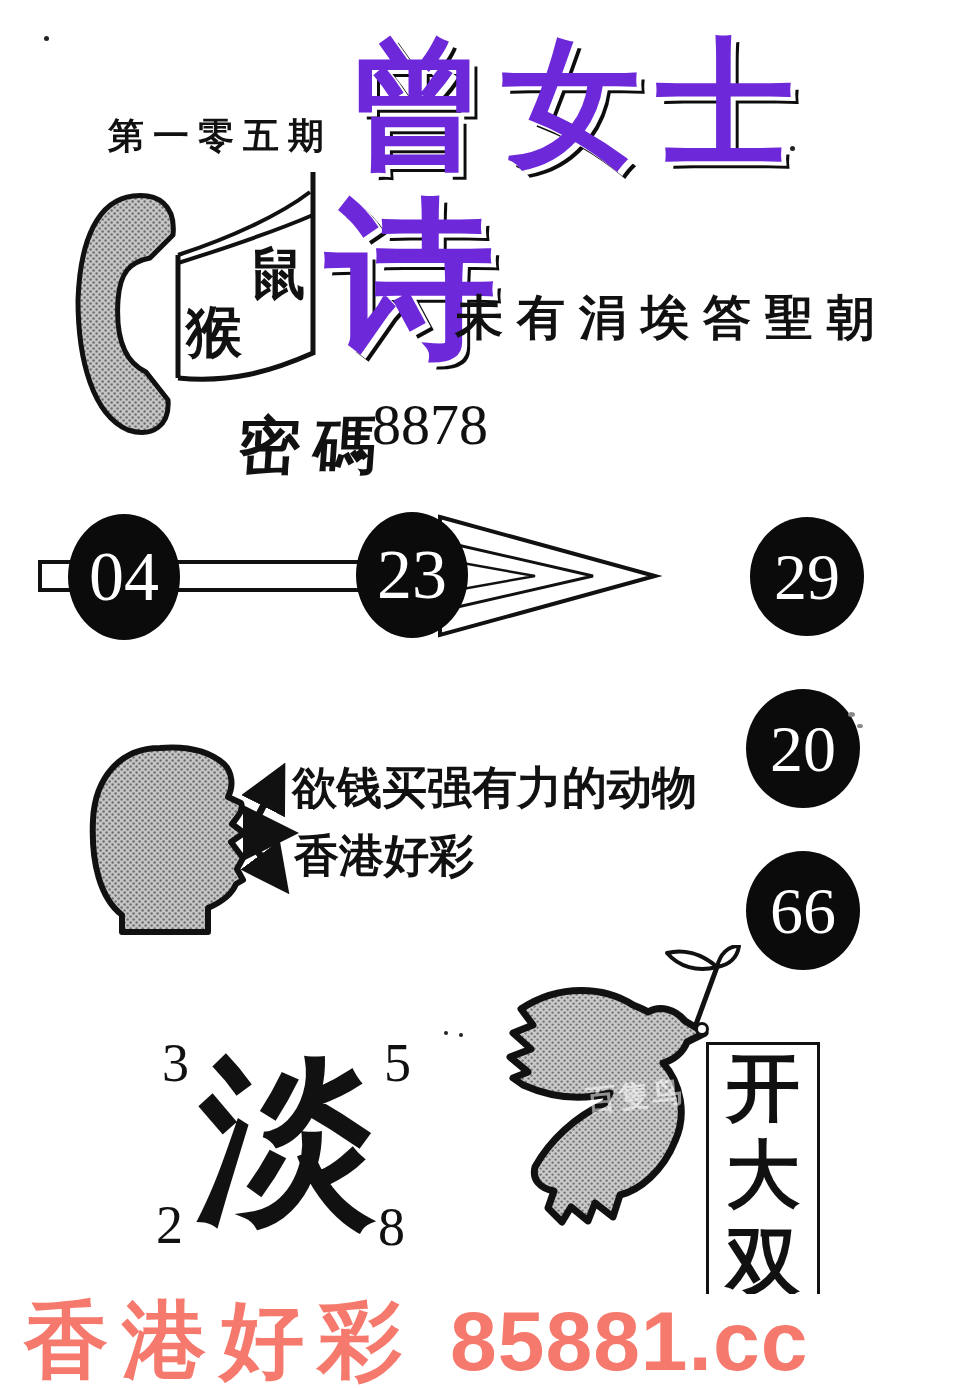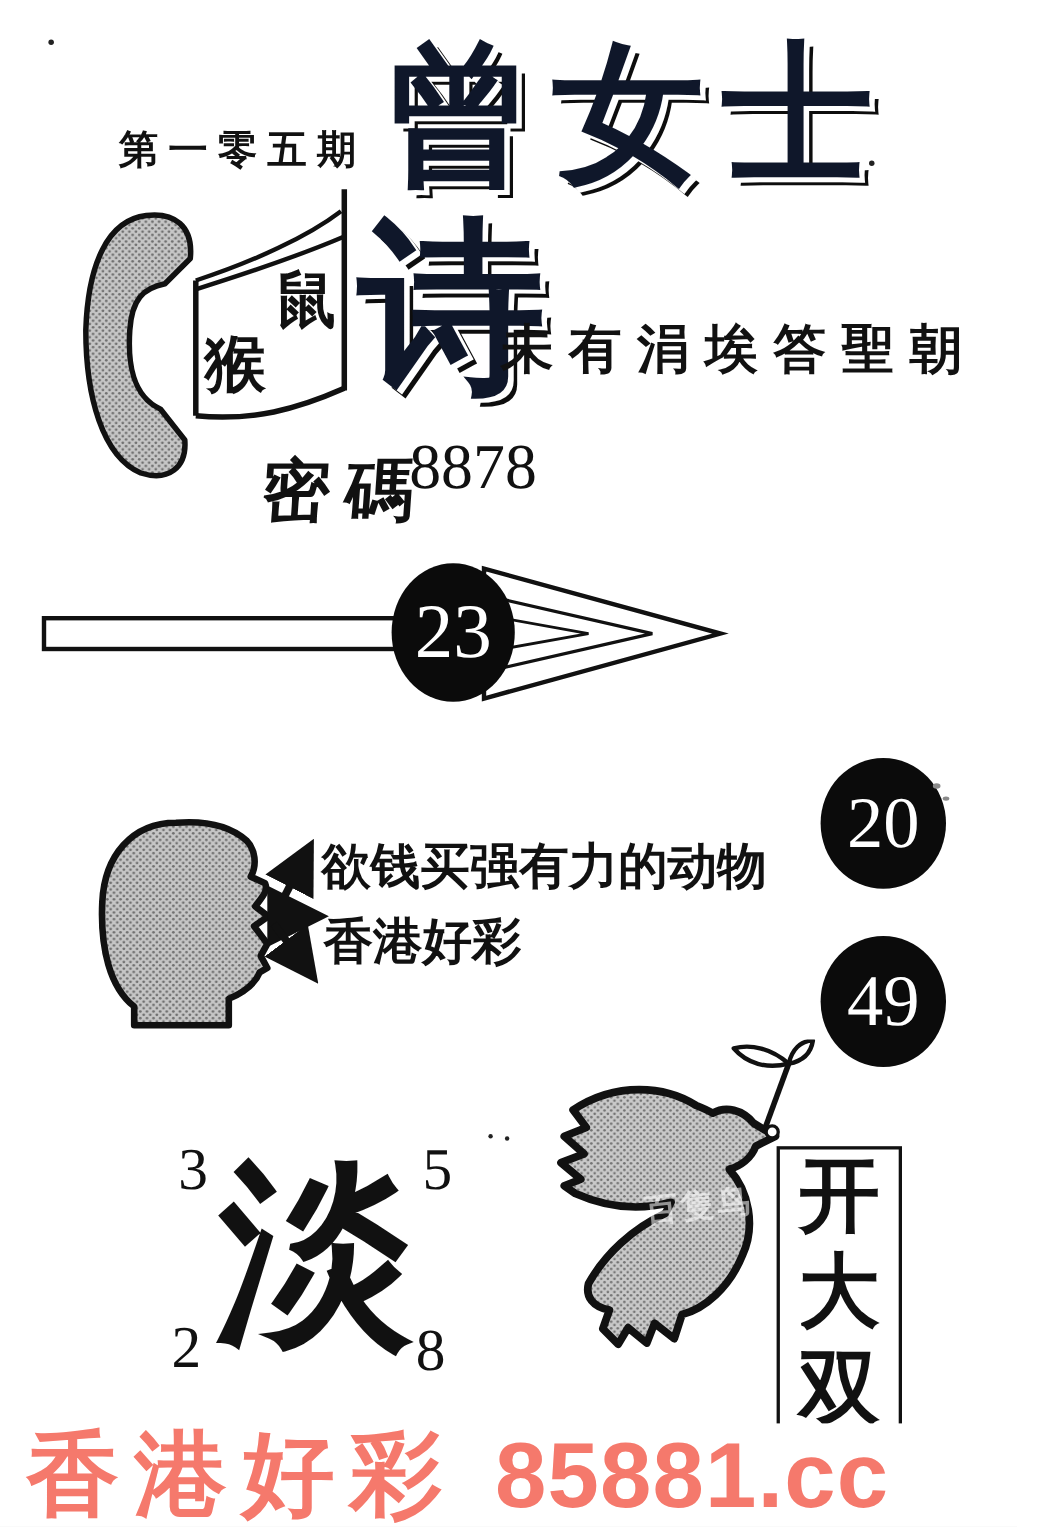--- a/index.html
+++ b/index.html
@@ -4,21 +4,21 @@
 <style>
   html,body{margin:0;padding:0;background:#e8e8e8;}
   #page{position:relative;width:961px;height:1388px;background:#ffffff;overflow:hidden;
         font-family:"Liberation Serif","DejaVu Serif",serif;color:#111;}
   .abs{position:absolute;}
   .serif{font-family:"Liberation Serif","DejaVu Serif",serif;}
   .sans{font-family:"Liberation Sans","DejaVu Sans",sans-serif;}
 
   .issue{left:108px;top:112px;font-size:36px;letter-spacing:9px;font-weight:bold;}
 
-  .big3d{font-weight:bold;color:#0f172a;
+  .big3d{font-weight:bold;color:#6d28d9;
          text-shadow:5px 4px 0 #ffffff, 8px 7px 0 #0d0d0d;}
   .title{left:348px;top:36px;font-size:138px;letter-spacing:16px;line-height:1;}
   .poemchar{left:326px;top:196px;font-size:170px;line-height:1;}
 
   .poemline{left:455px;font-size:48px;letter-spacing:14px;font-weight:bold;white-space:nowrap;}
   .poem1{top:212px;}
   .poem2{top:286px;}
 
   .zodiac{font-size:56px;font-weight:bold;line-height:1;}
 
@@ -95,24 +95,26 @@
 
   <div class="abs pwlabel serif">密碼</div>
   <div class="abs pwvalue serif">8878</div>
 
   <svg class="abs" style="left:35px;top:505px;" width="640" height="150" viewBox="0 0 640 150">
     <rect x="5" y="57" width="550" height="28" fill="#ffffff" stroke="#111" stroke-width="4"></rect>
     <polygon points="405,12 620,71 405,130" fill="#ffffff" stroke="#111" stroke-width="4"></polygon>
     <polyline points="405,36 558,71 405,106" fill="none" stroke="#111" stroke-width="3"></polyline>
     <polyline points="405,54 500,71 405,88" fill="none" stroke="#111" stroke-width="2.5"></polyline>
   </svg>
+  <div class="abs ncircle arrownum" style="left:68px;top:514px;">04</div>
   <div class="abs ncircle arrownum" style="left:356px;top:512px;">23</div>
 
+  <div class="abs ncircle sidenum" style="left:750px;top:517px;">29</div>
   <div class="abs ncircle sidenum" style="left:746px;top:689px;">20</div>
-  <div class="abs ncircle sidenum" style="left:746px;top:851px;">49</div>
+  <div class="abs ncircle sidenum" style="left:746px;top:851px;">66</div>
 
   <svg class="abs" style="left:75px;top:735px;" width="250" height="210" viewBox="0 0 250 210">
     <defs>
       <pattern id="ht-head" width="6" height="6" patternUnits="userSpaceOnUse">
         <rect width="6" height="6" fill="#c6c6c6"></rect>
         <circle cx="1.6" cy="1.6" r="1.25" fill="#6f6f6f"></circle>
         <circle cx="4.6" cy="4.6" r="1.25" fill="#6f6f6f"></circle>
       </pattern>
       <marker id="ah" markerWidth="7" markerHeight="7" refX="5" refY="3.5" orient="auto">
         <polygon points="0,0 7,3.5 0,7" fill="#111"></polygon>

